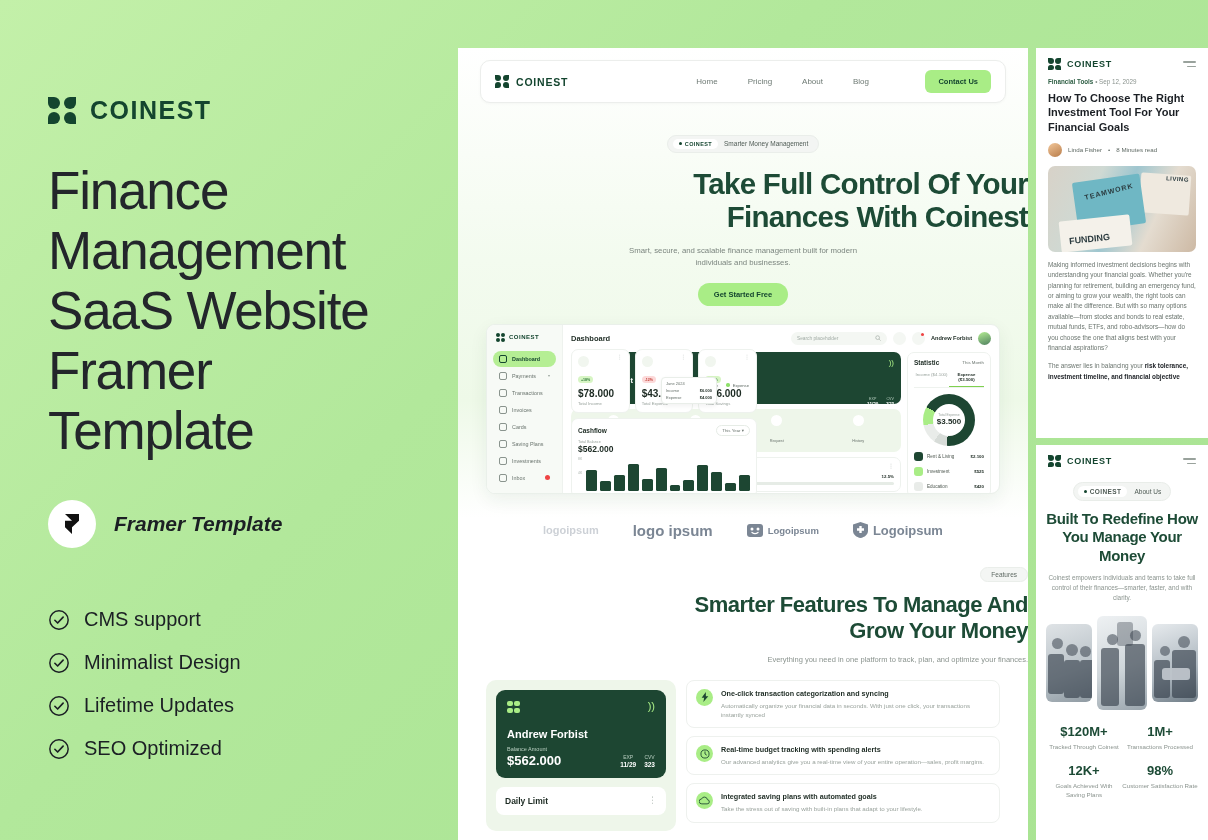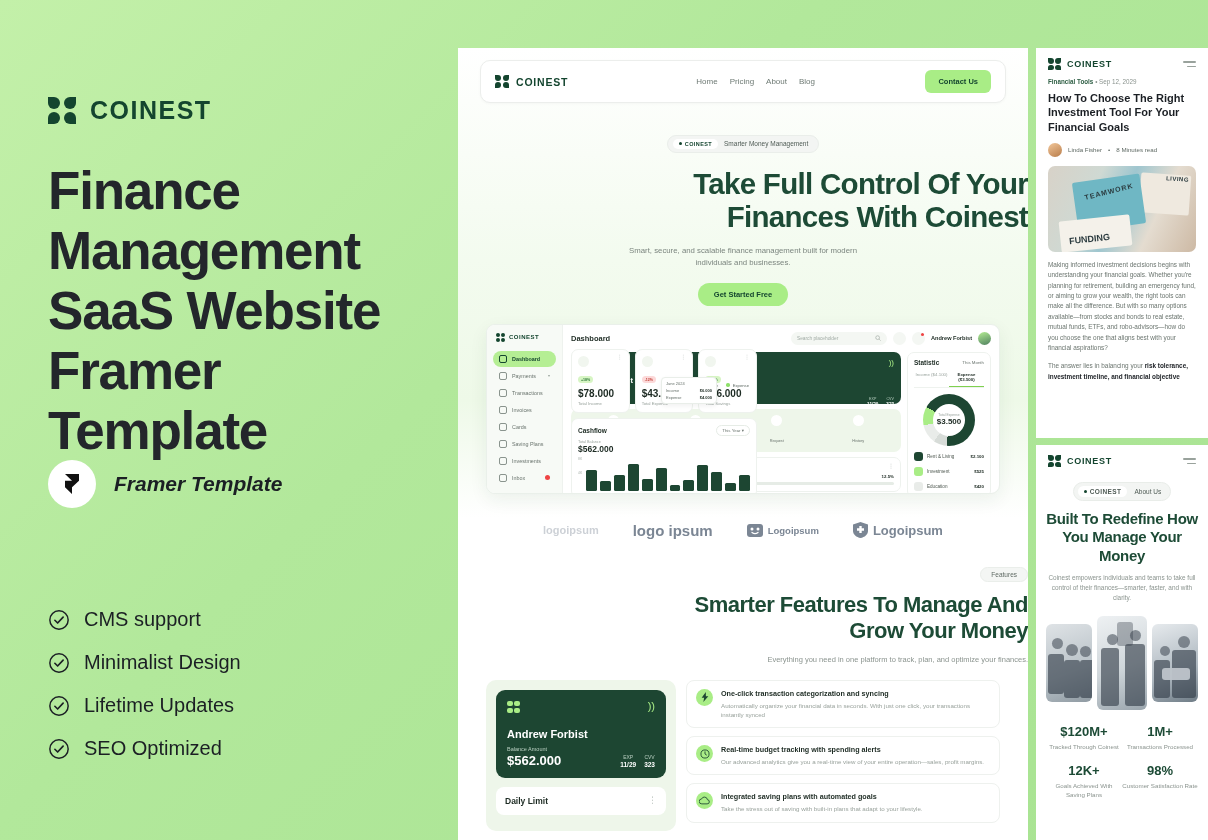--- a/index.html
+++ b/index.html
@@ -23,22 +23,22 @@
   .logo-mark i {
     position: absolute; width: 12px; height: 12px; background: #14452f; display:block;
   }
   .logo-mark i:nth-child(1){ left:0; top:0; border-radius: 0 7px 7px 7px; }
   .logo-mark i:nth-child(2){ left:16px; top:0; border-radius: 7px 0 7px 7px; }
   .logo-mark i:nth-child(3){ left:0; top:15px; border-radius: 7px 7px 7px 0; }
   .logo-mark i:nth-child(4){ left:16px; top:15px; border-radius: 7px 7px 0 7px; }
   .promo-brand { font-size: 25px; font-weight: 700; letter-spacing: 1.5px; color:#14452f; }
 
   .promo-title {
-    font-size: 53px; line-height: 1.13; font-weight: 700; color:#23262b;
-    letter-spacing: -1.2px; max-width: 400px;
+    font-size: 53px; line-height: 1.13; font-weight: 400; color:#23262b;
+    letter-spacing: -1.2px; margin-bottom: 40px; max-width: 400px;
   }
   .framer-badge { display:flex; align-items:center; gap: 18px; }
   .framer-circle {
     width: 48px; height: 48px; border-radius: 50%; background:#fff;
     display:flex; align-items:center; justify-content:center; flex:none;
   }
   .framer-glyph { width:14px; height:20px; }
   .framer-label { font-size: 21px; font-style: italic; font-weight: 600; color:#1b1f24; }
 
   .promo-features { position: absolute; left: 48px; bottom: 80px; }
@@ -62,21 +62,21 @@
     padding: 0 14px; box-shadow: 0 1px 3px rgba(0,0,0,.03);
   }
   .nav-brand { display:flex; align-items:center; gap:7px; }
   .nav-logo { width:14px; height:13px; position:relative; }
   .nav-logo i { position:absolute; width:6px; height:6px; background:#14452f; }
   .nav-logo i:nth-child(1){left:0;top:0;border-radius:0 4px 4px 4px;}
   .nav-logo i:nth-child(2){left:8px;top:0;border-radius:4px 0 4px 4px;}
   .nav-logo i:nth-child(3){left:0;top:7px;border-radius:4px 4px 4px 0;}
   .nav-logo i:nth-child(4){left:8px;top:7px;border-radius:4px 4px 0 4px;}
   .nav-name { font-size:10.5px; font-weight:700; letter-spacing:.8px; color:#14452f; }
-  .nav-links { display:flex; gap:12px; margin-left:128px; }
+  .nav-links { display:flex; gap:30px; margin-left:128px; }
   .nav-links a { font-size:8px; color:#6e7a74; text-decoration:none; }
   .nav-cta {
     margin-left:auto; background:#a9ed86; color:#14452f; font-size:7.5px; font-weight:700;
     border-radius:6px; padding:7px 13px; border:none; cursor:pointer;
   }
 
   .hero { position: relative; text-align:center; padding-top: 28px; }
   .pill {
     display:inline-flex; align-items:center; gap:6px; background:#f3f5f3;
     border:1px solid #eaeeea; border-radius:20px; padding:3px 10px 3px 5px;

